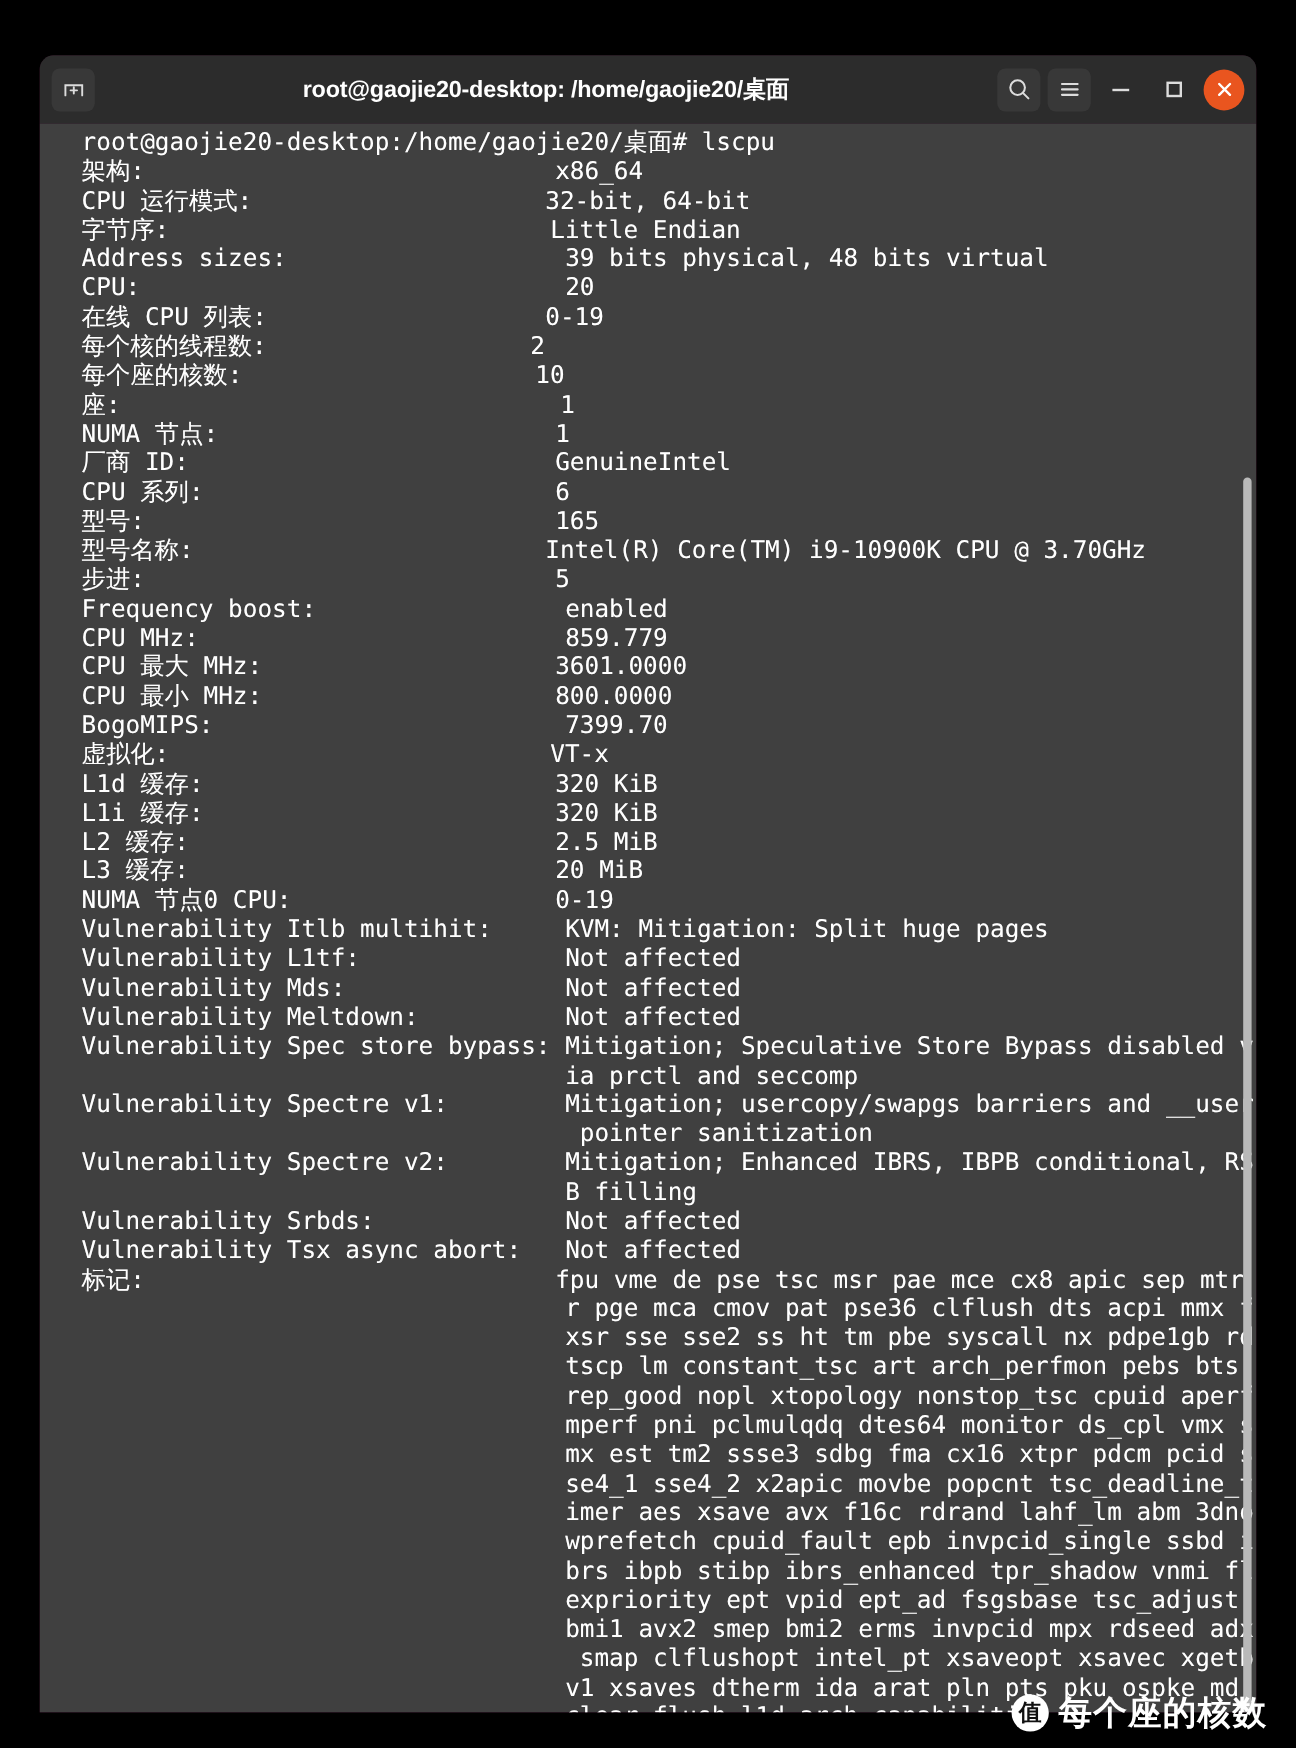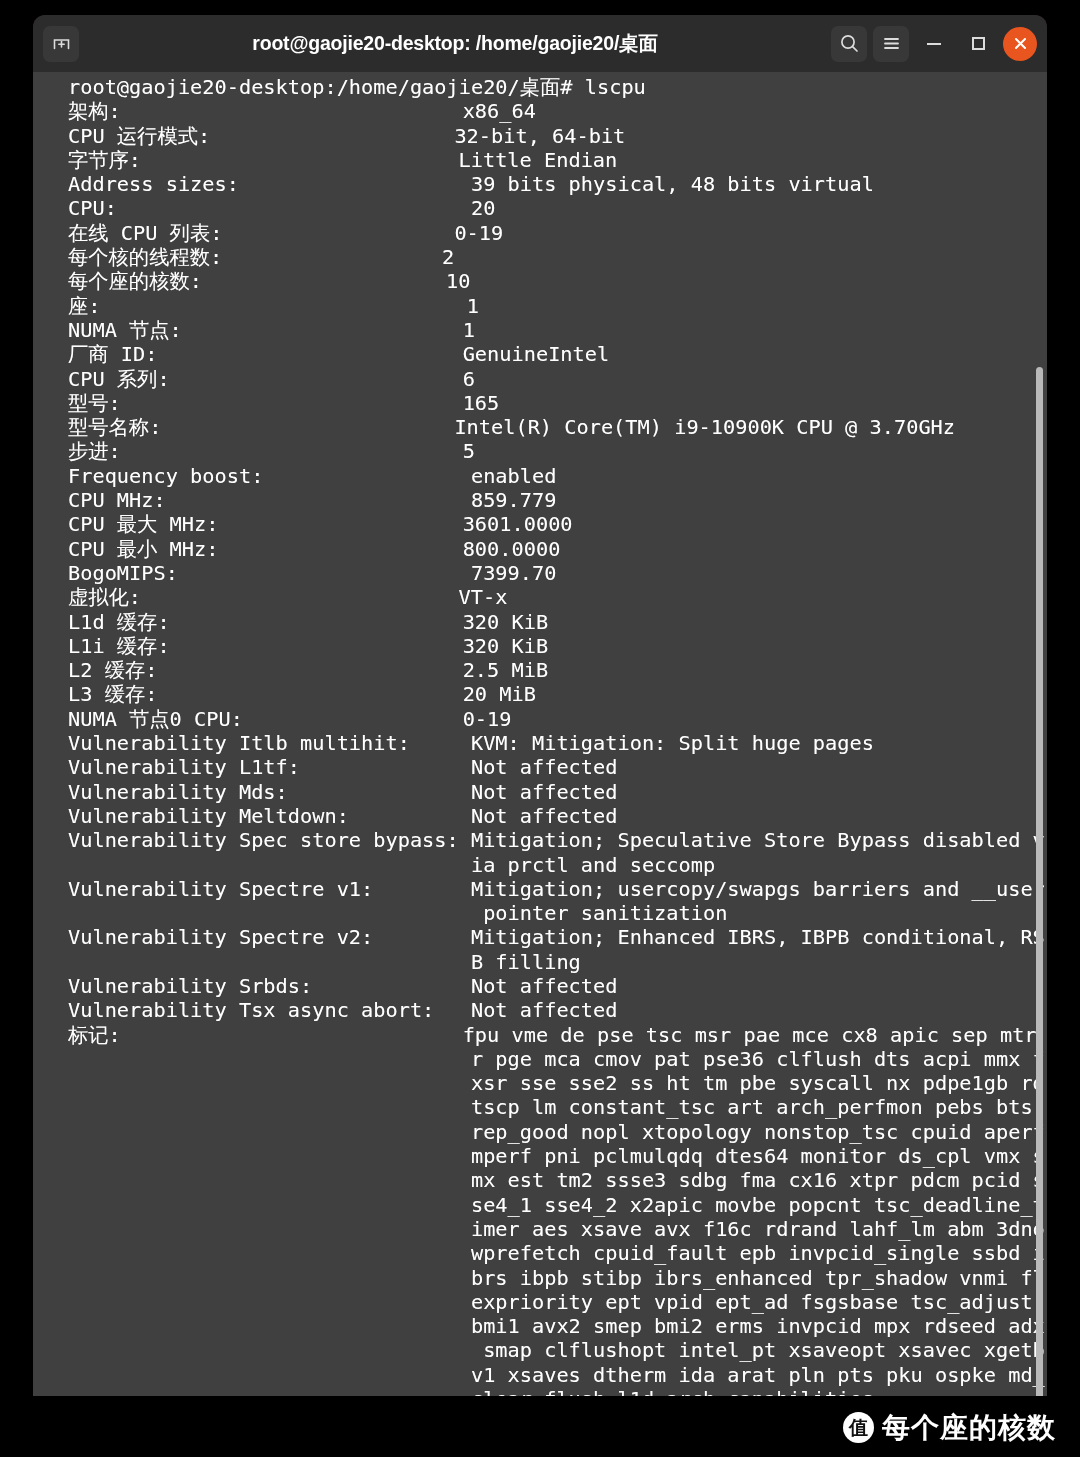--- a/index.html
+++ b/index.html
@@ -18,21 +18,21 @@
     position: relative;
     width: 1080px;
     height: 1457px;
     background: #000000;
   }
 
   
   #terminal-window {
     position: absolute;
     left: 33px;
-    top: 15px;
+    top: 46px;
     width: 1014px;
     height: 1381px;
     border-radius: 12px 12px 0 0;
     overflow: hidden;
     background: #2d0a22;
   }
 
   
   #titlebar {
     position: relative;

